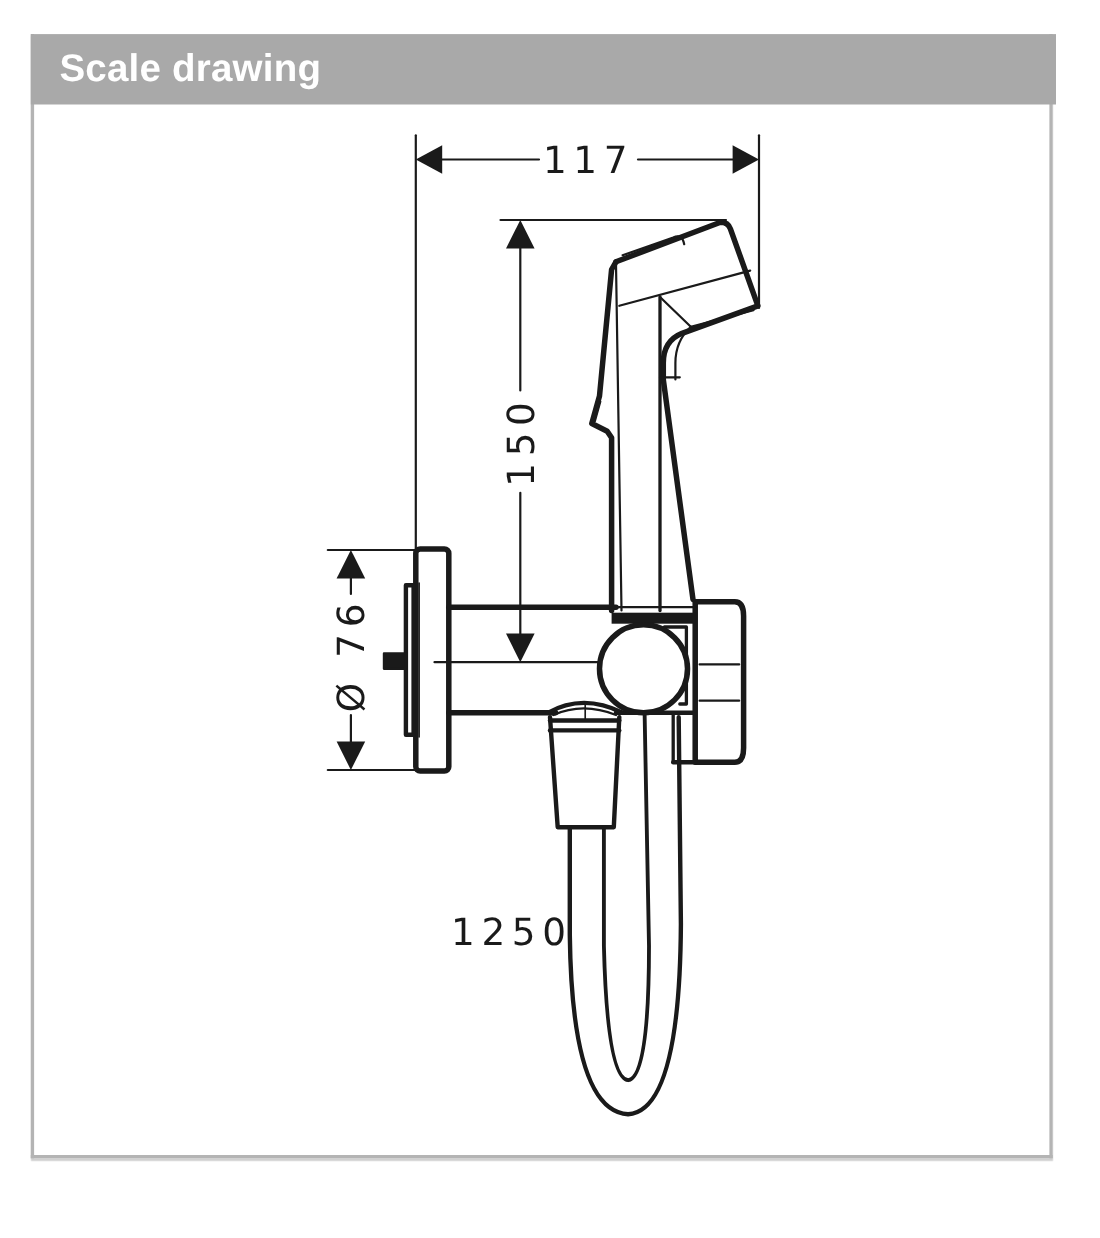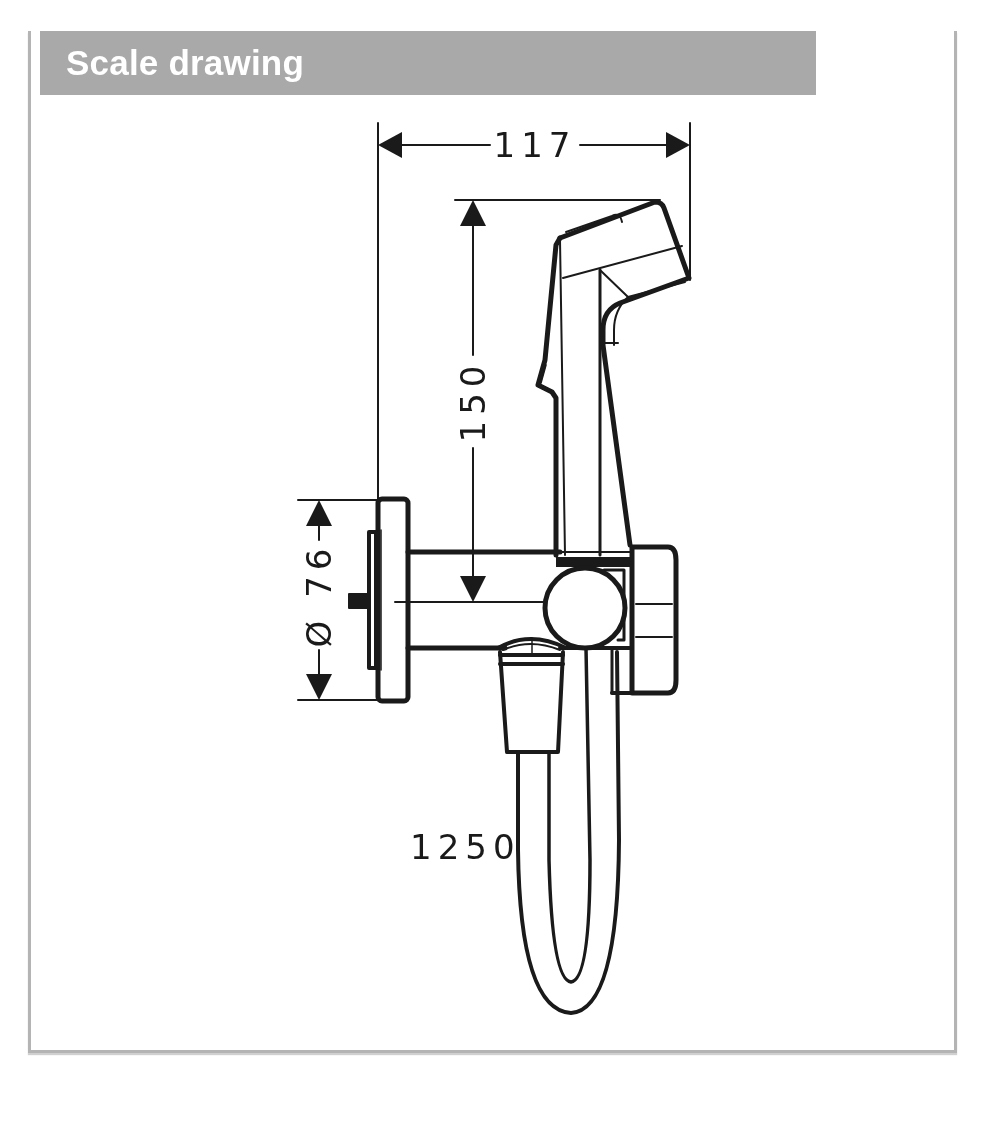--- a/index.html
+++ b/index.html
@@ -4,22 +4,22 @@
 <style>
   html, body { margin: 0; padding: 0; background: #ffffff; }
   body { width: 1000px; height: 1125px; position: relative; overflow: hidden; font-family: "Liberation Sans", sans-serif; }
   .panel {
     position: absolute; left: 28px; top: 31px; width: 929px; height: 1022px;
     border-left: 3px solid #b4b4b4; border-right: 3px solid #b4b4b4; border-bottom: 3px solid #b4b4b4;
     box-sizing: border-box; background: #ffffff;
     box-shadow: 0 2px 1px #d0d0d0;
   }
   .header {
-    position: absolute; left: -3px; top: 0; width: 776px; height: 64px;
-    background: #a9a9a9; box-sizing: border-box; margin-left: 12px;
+    position: absolute; left: -3px; top: 0; width: 932px; height: 64px;
+    background: #a9a9a9; box-sizing: border-box;
   }
   .header-title {
     position: absolute; left: 26px; top: 12px;
     font-family: "Liberation Sans", sans-serif; font-weight: bold; font-size: 35px;
     color: #ffffff; letter-spacing: 0.2px;
   }
   svg.drawing { position: absolute; left: 0; top: 0; }
   .dim { font-family: "DejaVu Sans", sans-serif; font-size: 34px; fill: #1a1a1a; letter-spacing: 6px; }
 </style>
 </head>

